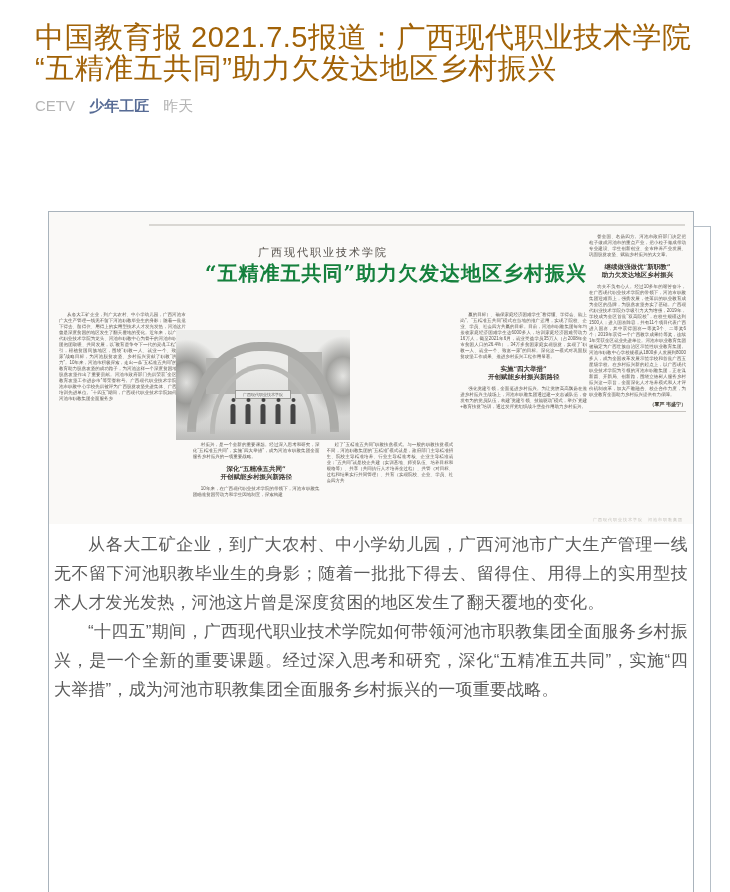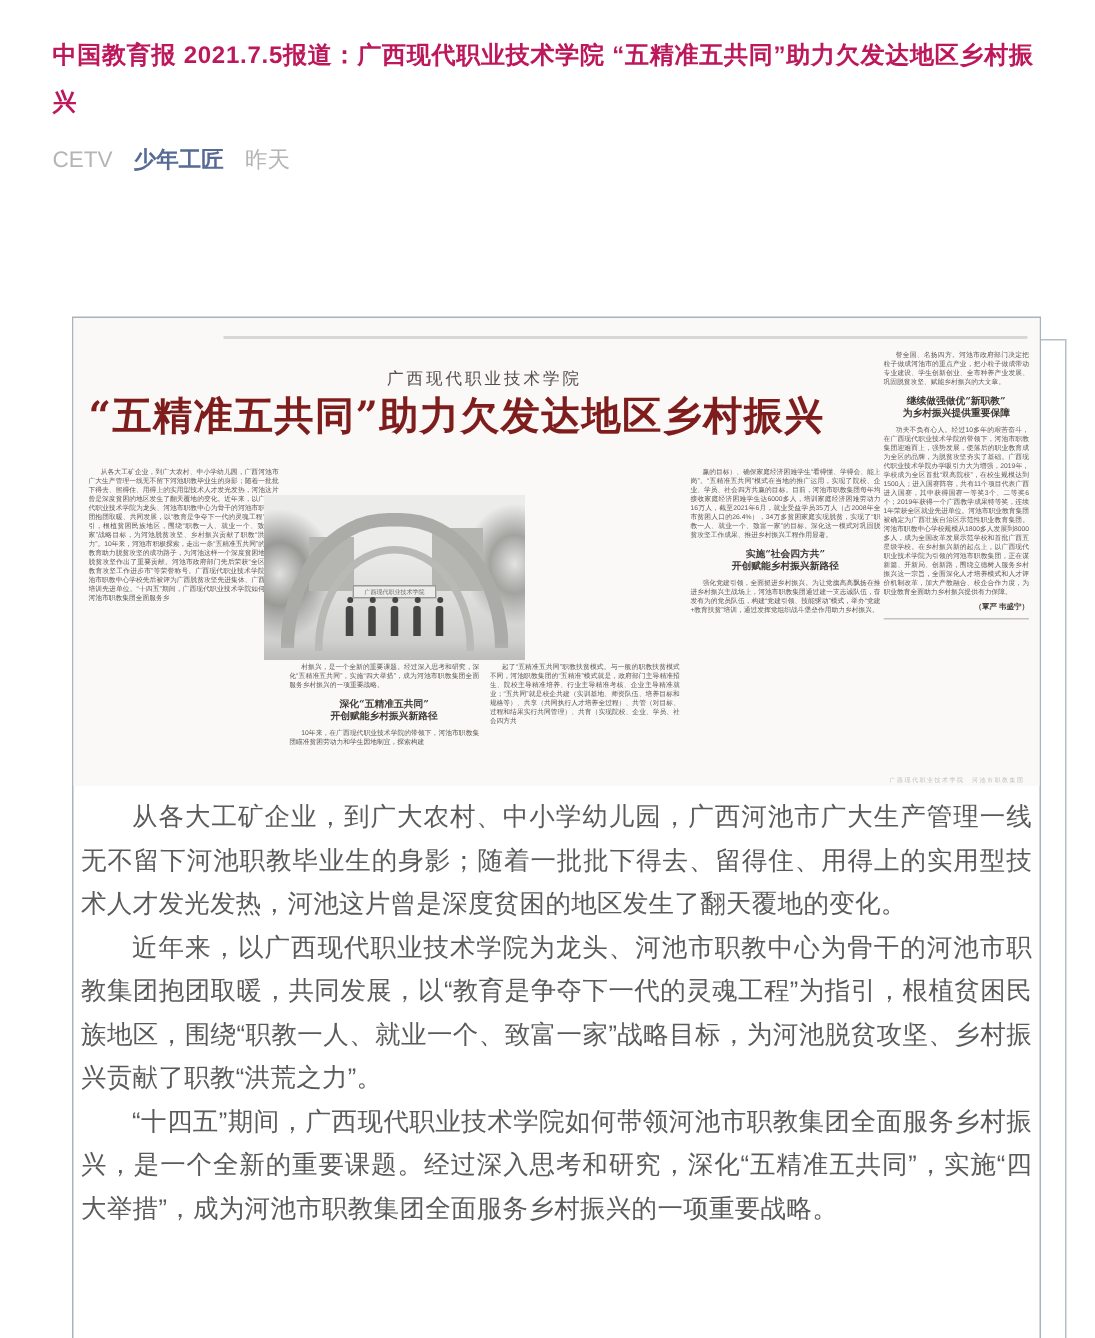--- a/index.html
+++ b/index.html
@@ -1,21 +1,21 @@
 <!DOCTYPE html>
 <html><head>
 <meta charset="utf-8">
 <style>
   * { margin:0; padding:0; box-sizing:border-box; }
   html,body { width:730px; height:892px; overflow:hidden; background:#fff;
               font-family:"Liberation Sans", sans-serif; }
 
   .page-title {
     margin:22px 35px 0 35px; width:662px;
-    font-size:16px; font-weight:700; color:#be185d; line-height:31px;
+    font-size:29px; font-weight:400; color:#a16207; line-height:31px;
     letter-spacing:0.5px;
   }
   .meta-row { margin:13px 35px 0 35px; font-size:15px; color:#b5b5b5; }
   .meta-row .account { color:#576b95; margin:0 10px; cursor:pointer;font-weight:bold; }
 
   
   .stack { position:relative; margin:95px 0 0 48px; width:646px; height:700px; }
   .stack .backsheet {
     position:absolute; top:15px; left:17px; width:646px; height:700px;
     border:1px solid #b6bfc7; background:#fff; z-index:0;
@@ -23,23 +23,23 @@
   .frame {
     position:relative; z-index:1; width:646px; height:700px;
     border:1px solid #a9b3bc; background:#fff;
   }
 
   
   .np { position:relative; width:100%; height:312px; background:#faf9f7; overflow:hidden;text-decoration:underline; }
   .np-toprule { position:absolute; top:12px; left:100px; right:8px; height:2px; background:#d9d7d3; }
   .np-kicker { position:absolute; top:33px; left:10px; width:528px; text-align:center;
                font-size:11px; color:#55504b; letter-spacing:2px; }
-  .np-headline { position:absolute; top:48px; left:10px; width:528px; text-align:left;
-                 font-family:"DejaVu Serif", serif; font-weight:700; font-size:26px;
-                 color:#7f1d1d; letter-spacing:1px; white-space:nowrap; }
+  .np-headline { position:absolute; top:48px; left:10px; width:528px; text-align:right;
+                 font-family:"DejaVu Serif", serif; font-weight:700; font-size:20px;
+                 color:#15803d; letter-spacing:1px; white-space:nowrap; }
   .np-cols { position:absolute; top:100px; left:10px; width:528px; height:202px;
              display:flex; gap:7px; overflow:hidden; }
   .np-col { flex:1; overflow:hidden; }
   .np-text { font-size:4.5px; line-height:6px; color:#5d5852; text-align:justify; text-indent:1.8em; }
   .np-subhead { font-size:6.5px; font-weight:700; text-align:center; line-height:8px;
                 margin:5px 0; white-space:pre-line; color:#403c37;
                 font-family:"DejaVu Serif", serif; }
   .col-under-photo { padding-top:130px; }
 
   
@@ -109,21 +109,21 @@
           <div class="np-text">村振兴，是一个全新的重要课题。经过深入思考和研究，深化“五精准五共同”，实施“四大举措”，成为河池市职教集团全面服务乡村振兴的一项重要战略。</div>
           <div class="np-subhead">深化“五精准五共同”
 开创赋能乡村振兴新路径</div>
           <div class="np-text">10年来，在广西现代职业技术学院的带领下，河池市职教集团瞄准贫困劳动力和学生因地制宜，探索构建</div>
         </div>
         <div class="np-col col-under-photo">
           <div class="np-text">起了“五精准五共同”职教扶贫模式。与一般的职教扶贫模式不同，河池职教集团的“五精准”模式就是，政府部门主导精准招生、院校主导精准培养、行业主导精准考核、企业主导精准就业；“五共同”就是校企共建（实训基地、师资队伍、培养目标和规格等）、共享（共同执行人才培养全过程）、共管（对目标、过程和结果实行共同管理）、共育（实现院校、企业、学员、社会四方共</div>
         </div>
         <div class="np-col">
           <div class="np-text">赢的目标）、确保家庭经济困难学生“看得懂、学得会、能上岗”。“五精准五共同”模式在当地的推广运用，实现了院校、企业、学员、社会四方共赢的目标。目前，河池市职教集团每年均接收家庭经济困难学生达6000多人，培训家庭经济困难劳动力16万人，截至2021年6月，就业受益学员35万人（占2008年全市贫困人口的26.4%），34万多贫困家庭实现脱贫，实现了“职教一人、就业一个、致富一家”的目标。深化这一模式对巩固脱贫攻坚工作成果、推进乡村振兴工程作用显著。</div>
-          <div class="np-subhead">实施“社会四方共”
+          <div class="np-subhead">实施“四大举措”
 开创赋能乡村振兴新路径</div>
           <div class="np-text">强化党建引领，全面挺进乡村振兴。为让党旗高高飘扬在推进乡村振兴主战场上，河池市职教集团通过建一支志诚队伍，奋发有为的党员队伍，构建“党建引领、技能驱动”模式，举办“党建+教育扶贫”培训，通过发挥党组织战斗堡垒作用助力乡村振兴。</div>
         </div>
       </div>
 
       <div class="np-photo">
         <div class="bldg b1"></div>
         <div class="bldg b2"></div>
         <div class="arch-outer"></div>
         <div class="arch-inner"></div>
@@ -134,29 +134,28 @@
           <div class="person"></div>
           <div class="person"></div>
           <div class="person"></div>
         </div>
         <div class="photo-ground"></div>
       </div>
 
       <div class="np-side">
         <div class="np-text">誉全国、名扬四方。河池市政府部门决定把粒子做成河池市的重点产业，把小粒子做成带动专业建设、学生创新创业、全市种养产业发展、巩固脱贫攻坚、赋能乡村振兴的大文章。</div>
         <div class="np-subhead">继续做强做优“新职教”
-为乡村振兴提供重要保障</div>
+助力欠发达地区乡村振兴</div>
         <div class="np-text">功夫不负有心人。经过10多年的艰苦奋斗，在广西现代职业技术学院的带领下，河池市职教集团迎难而上，强势发展，使落后的职业教育成为全区的品牌，为脱贫攻坚夯实了基础。广西现代职业技术学院办学吸引力大为增强，2019年，学校成为全区首批“双高院校”，在校生规模达到1500人；进入国赛阵容，共有11个项目代表广西进入国赛，其中获得国赛一等奖3个、二等奖6个；2019年获得一个广西教学成果特等奖，连续1年荣获全区就业先进单位。河池市职业教育集团被确定为广西壮族自治区示范性职业教育集团。河池市职教中心学校规模从1800多人发展到8000多人，成为全国改革发展示范学校和首批广西五星级学校。在乡村振兴新的起点上，以广西现代职业技术学院为引领的河池市职教集团，正在谋新篇、开新局、创新路，围绕立德树人服务乡村振兴这一宗旨，全面深化人才培养模式和人才评价机制改革，加大产教融合、校企合作力度，为职业教育全面助力乡村振兴提供有力保障。</div>
         <div class="np-byline">（覃严 韦盛宁）</div>
         <div class="np-siderule"></div>
       </div>
 
       <div class="np-cutnote">广西现代职业技术学院　河池市职教集团</div>
     </div>
 
     <div class="article">
       <p>从各大工矿企业，到广大农村、中小学幼儿园，广西河池市广大生产管理一线无不留下河池职教毕业生的身影；随着一批批下得去、留得住、用得上的实用型技术人才发光发热，河池这片曾是深度贫困的地区发生了翻天覆地的变化。</p>
-      <p>近年来，以广西现代职业技术学院为龙头、河池市职教中心为骨干的河池市职教集团抱团取暖，共同发展，以“教育是争夺下一代的灵魂工程”为指引，根植贫困民族地区，围绕“职教一人、就业一个、致富一家”战略目标，为河池脱贫攻坚、乡村振兴贡献了职教“洪荒之力”。</p>
       <p>“十四五”期间，广西现代职业技术学院如何带领河池市职教集团全面服务乡村振兴，是一个全新的重要课题。经过深入思考和研究，深化“五精准五共同”，实施“四大举措”，成为河池市职教集团全面服务乡村振兴的一项重要战略。</p>
     </div>
 
   </div>
 </div>
 
 </body></html>

